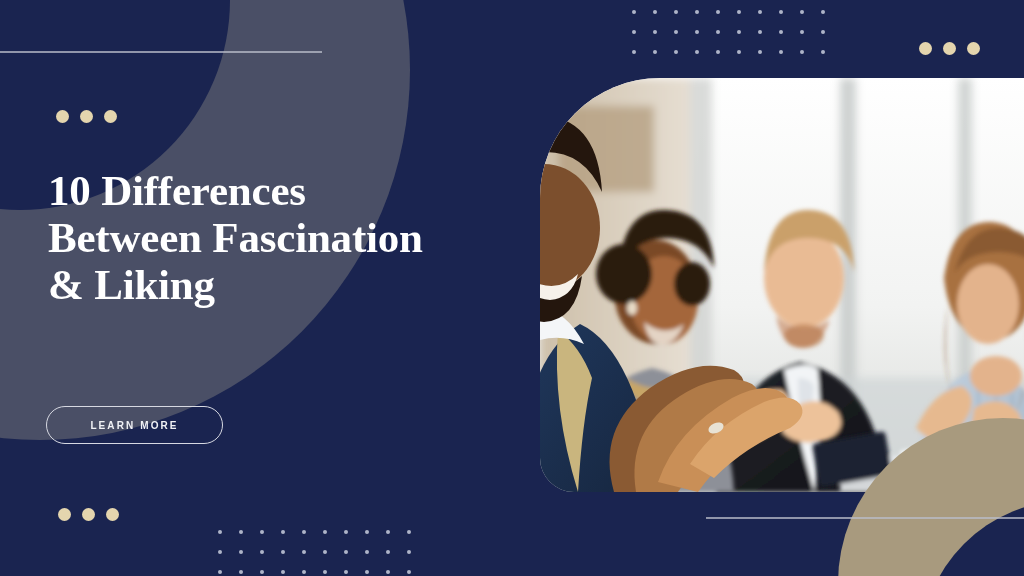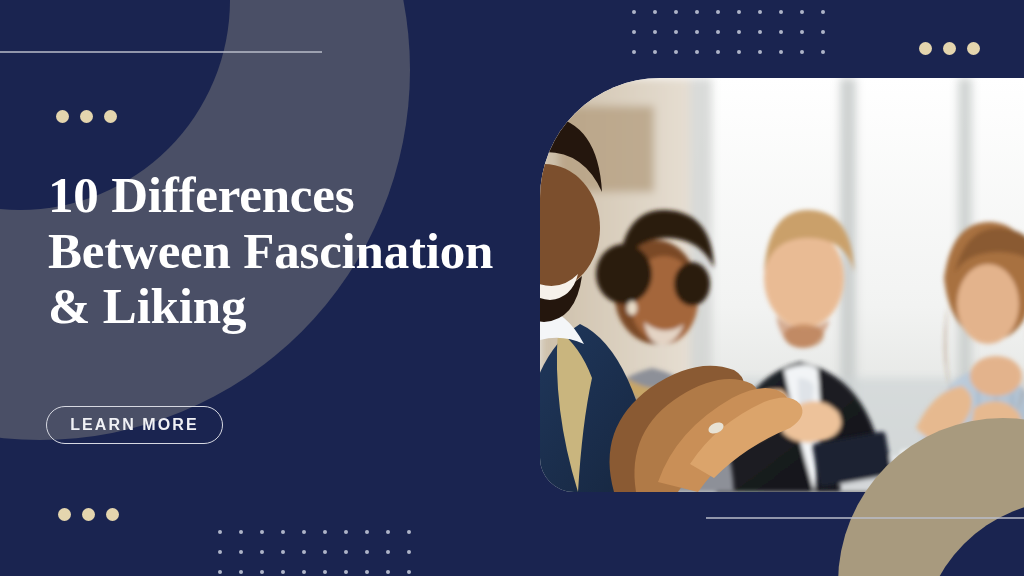--- a/index.html
+++ b/index.html
@@ -69,35 +69,35 @@
   .photo-wrap svg{display:block;width:100%;height:100%;}
 
   
   .content{
     position:absolute;left:48px;top:168px;width:560px;
   }
   .headline{
     margin:0;
     font-family:"Liberation Serif", serif;
     font-weight:700;
-    font-size:51px;
+    font-size:43px;
     line-height:1.09;
     letter-spacing:-0.2px;
     color:#ffffff;
     white-space:pre-line;
   }
   .cta{
     position:absolute;left:46px;top:406px;
     display:inline-flex;align-items:center;justify-content:center;
     width:177px;height:38px;
     border:1.6px solid #d7d9e2;
     border-radius:999px;
     background:transparent;
     color:#f0f1f5;
-    font-size:16px;font-weight:700;letter-spacing:2.1px;
+    font-size:10px;font-weight:700;letter-spacing:2.1px;
     cursor:pointer;
   }
 </style>
 </head>
 <body>
 
 <div class="stage">
 
   <div class="slate-blob"></div>
   <div class="navy-inset"></div>

